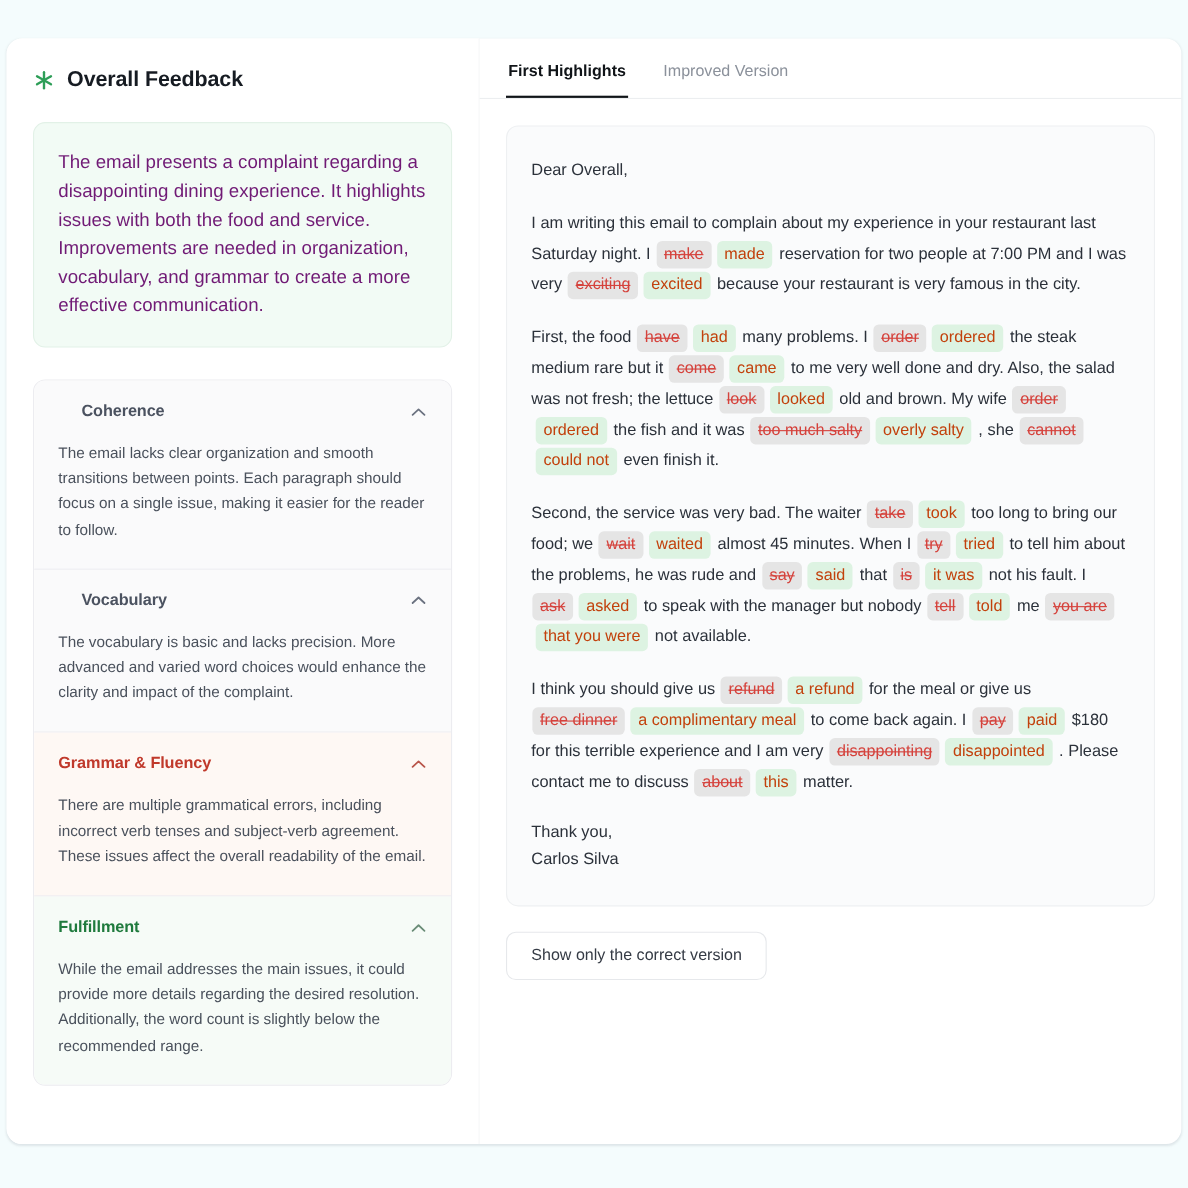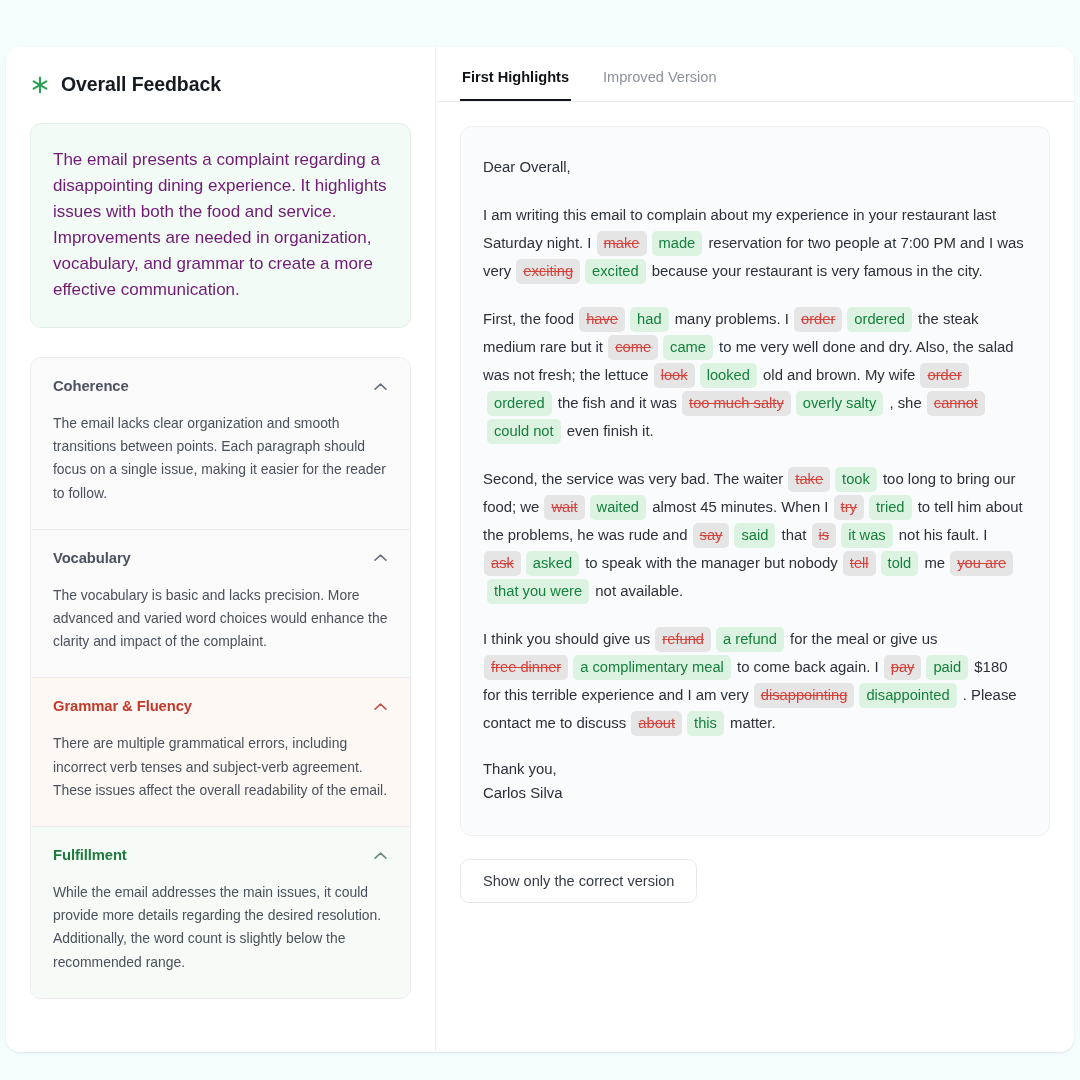--- a/index.html
+++ b/index.html
@@ -13,21 +13,21 @@
     background: #f4fcfd;
     font-family: "Liberation Sans", sans-serif;
     -webkit-font-smoothing: antialiased;
     overflow: hidden;
   }
 
   
   .app-card {
     position: absolute;
     left: 6px;
-    top: 47px;
+    top: 35px;
     width: 1068px;
     background: #ffffff;
     border-radius: 14px;
     box-shadow: 0 1px 3px rgba(16,24,40,.06), 0 1px 2px rgba(16,24,40,.04);
     display: flex;
     align-items: flex-start;
   }
 
   
   .feedback-pane {
@@ -82,21 +82,21 @@
   .acc-section.warn    { background: #fef8f4; }
   .acc-section.good    { background: #f6fbf7; }
 
   .acc-head {
     display: flex;
     align-items: center;
     justify-content: space-between;
     margin-bottom: 18px;
   }
   .acc-title { font-size: 14.8px; font-weight: 700; letter-spacing: -.1px; }
-  .acc-section.neutral .acc-title { color: #4b5260; }
+  .acc-section.neutral .acc-title { color: #4b5260; margin-left: 21px; }
   .acc-section.warn    .acc-title { color: #c0392b; }
   .acc-section.good    .acc-title { color: #1f7a3d; }
 
   .chev { width: 15px; height: 9px; display: block; }
   .acc-body {
     font-size: 13.9px;
     line-height: 23.2px;
     color: #4a515c;
   }
 
@@ -158,21 +158,21 @@
     vertical-align: baseline;
   }
   .chip.err {
     background: #e5e5e5;
     color: #d5423c;
     text-decoration: line-through;
     text-decoration-thickness: 1.4px;
   }
   .chip.fix {
     background: #ddf3e2;
-    color: #15803d;
+    color: #c2410c;
     margin-left: 4px;
     margin-right: 2px;
   }
 
   .btn-row { padding: 23px 24px 28px 24px; }
   .ghost-btn {
     display: inline-block;
     background: #ffffff;
     border: 1px solid #e6e8eb;
     border-radius: 9px;

